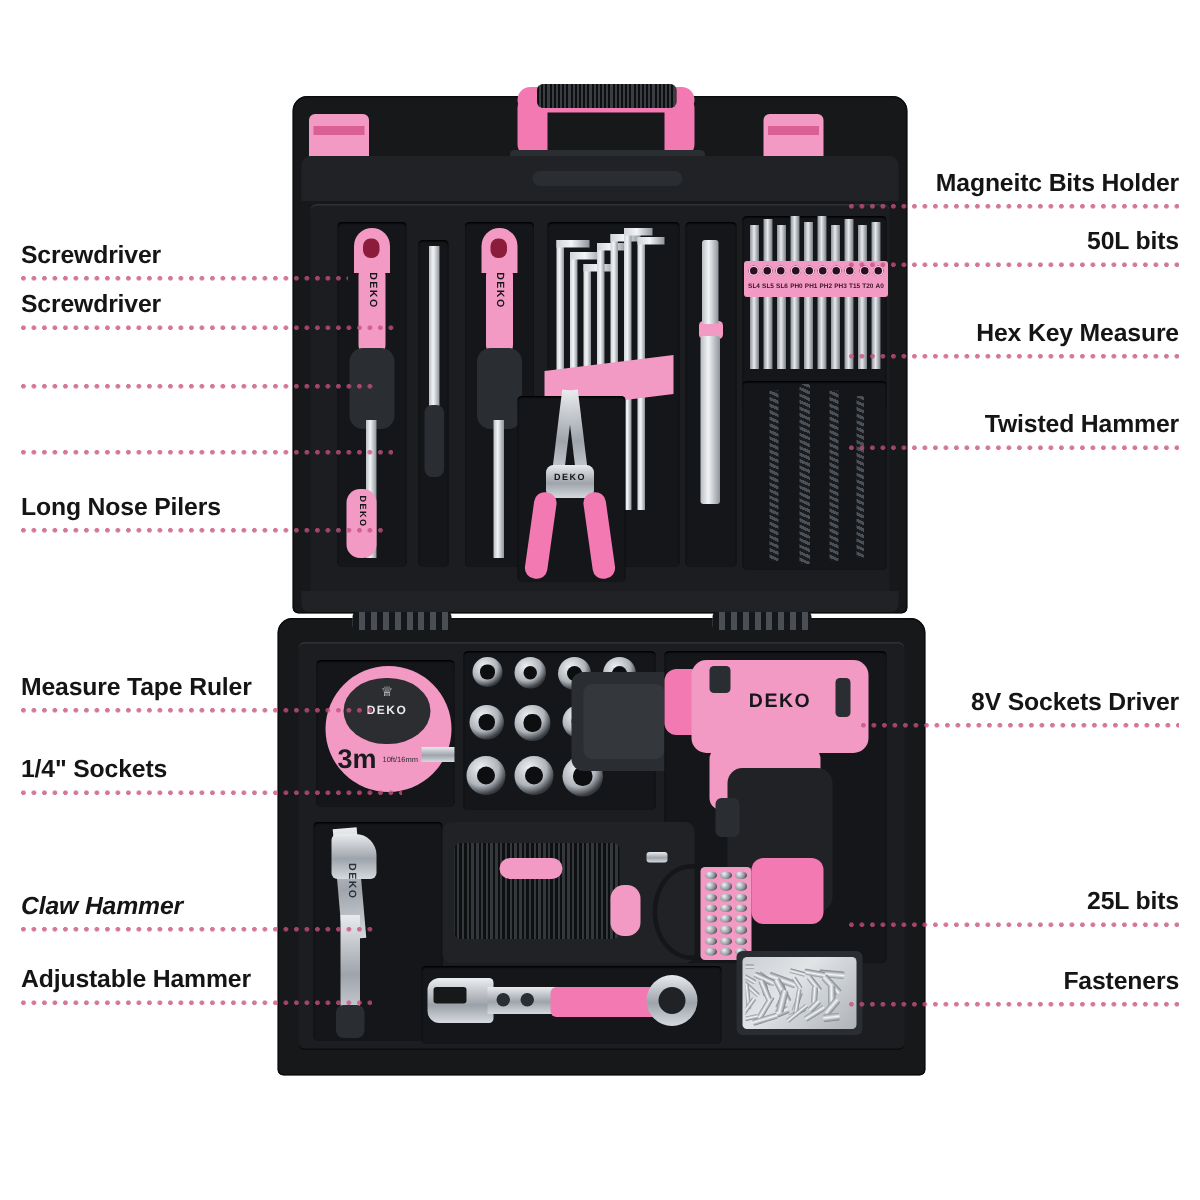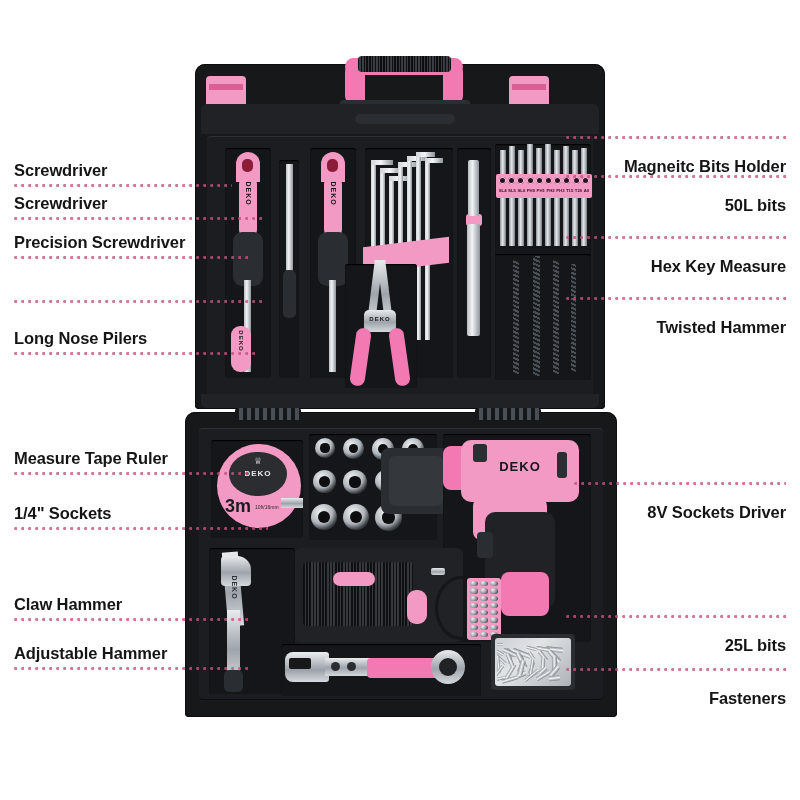--- a/index.html
+++ b/index.html
@@ -11,21 +11,21 @@
   #stage{position:absolute;inset:0;width:800px;height:800px;}
 
   
   .callout{position:absolute;}
   .callout .lbl{
     position:absolute;white-space:nowrap;
     font-weight:bold;font-size:16.5px;color:#151515;
     letter-spacing:-0.1px;line-height:1;
   }
   .callout.left .lbl{left:0;}
-  .callout.right .lbl{right:0;margin-top:44px;}
+  .callout.right .lbl{right:0;}
   .leader{
     position:absolute;height:3px;
     background-image:radial-gradient(circle at 1.6px 1.5px,#c9507f 1.4px,rgba(201,80,127,0) 1.6px);
     background-size:7px 3px;background-repeat:repeat-x;
     opacity:.78;
   }
 
   
   .case{position:absolute;}
   .blk{position:absolute;background:#17181a;}
@@ -355,39 +355,38 @@
   <div id="callouts">
       <div class="callout left" style="left: 14px; top: 162px; width: 218px; height: 26px;">
         <div class="lbl">Screwdriver</div>
         <div class="leader" style="left: 0px; top: 22px; width: 218px;"></div>
       </div>
       <div class="callout left" style="left: 14px; top: 195px; width: 252px; height: 26px;">
         <div class="lbl">Screwdriver</div>
         <div class="leader" style="left: 0px; top: 22px; width: 252px;"></div>
       </div>
       <div class="callout left" style="left: 14px; top: 234px; width: 236px; height: 26px;">
-        <div class="lbl">Precision Screwdriver</div>
         <div class="leader" style="left: 0px; top: 22px; width: 236px;"></div>
       </div>
       <div class="callout left" style="left: 14px; top: 278px; width: 248px; height: 26px;">
         <div class="leader" style="left: 0px; top: 22px; width: 248px;"></div>
       </div>
       <div class="callout left" style="left: 14px; top: 330px; width: 244px; height: 26px;">
         <div class="lbl">Long Nose Pilers</div>
         <div class="leader" style="left: 0px; top: 22px; width: 244px;"></div>
       </div>
       <div class="callout left" style="left: 14px; top: 450px; width: 234px; height: 26px;">
         <div class="lbl">Measure Tape Ruler</div>
         <div class="leader" style="left: 0px; top: 22px; width: 234px;"></div>
       </div>
       <div class="callout left" style="left: 14px; top: 505px; width: 254px; height: 26px;">
         <div class="lbl">1/4" Sockets</div>
         <div class="leader" style="left: 0px; top: 22px; width: 254px;"></div>
       </div>
-      <div class="callout left" style="left: 14px; top: 596px; width: 236px; height: 26px;">
+      <div class="callout left" style="left: 14px; top: 596px; width: 236px; height: 26px; font-style: italic;">
         <div class="lbl">Claw Hammer</div>
         <div class="leader" style="left: 0px; top: 22px; width: 236px;"></div>
       </div>
       <div class="callout left" style="left: 14px; top: 645px; width: 234px; height: 26px;">
         <div class="lbl">Adjustable Hammer</div>
         <div class="leader" style="left: 0px; top: 22px; width: 234px;"></div>
       </div>
       <div class="callout right" style="left: 566px; top: 114px; width: 220px; height: 26px;">
         <div class="lbl">Magneitc Bits Holder</div>
         <div class="leader" style="left: 0px; top: 22px; width: 220px;"></div>

